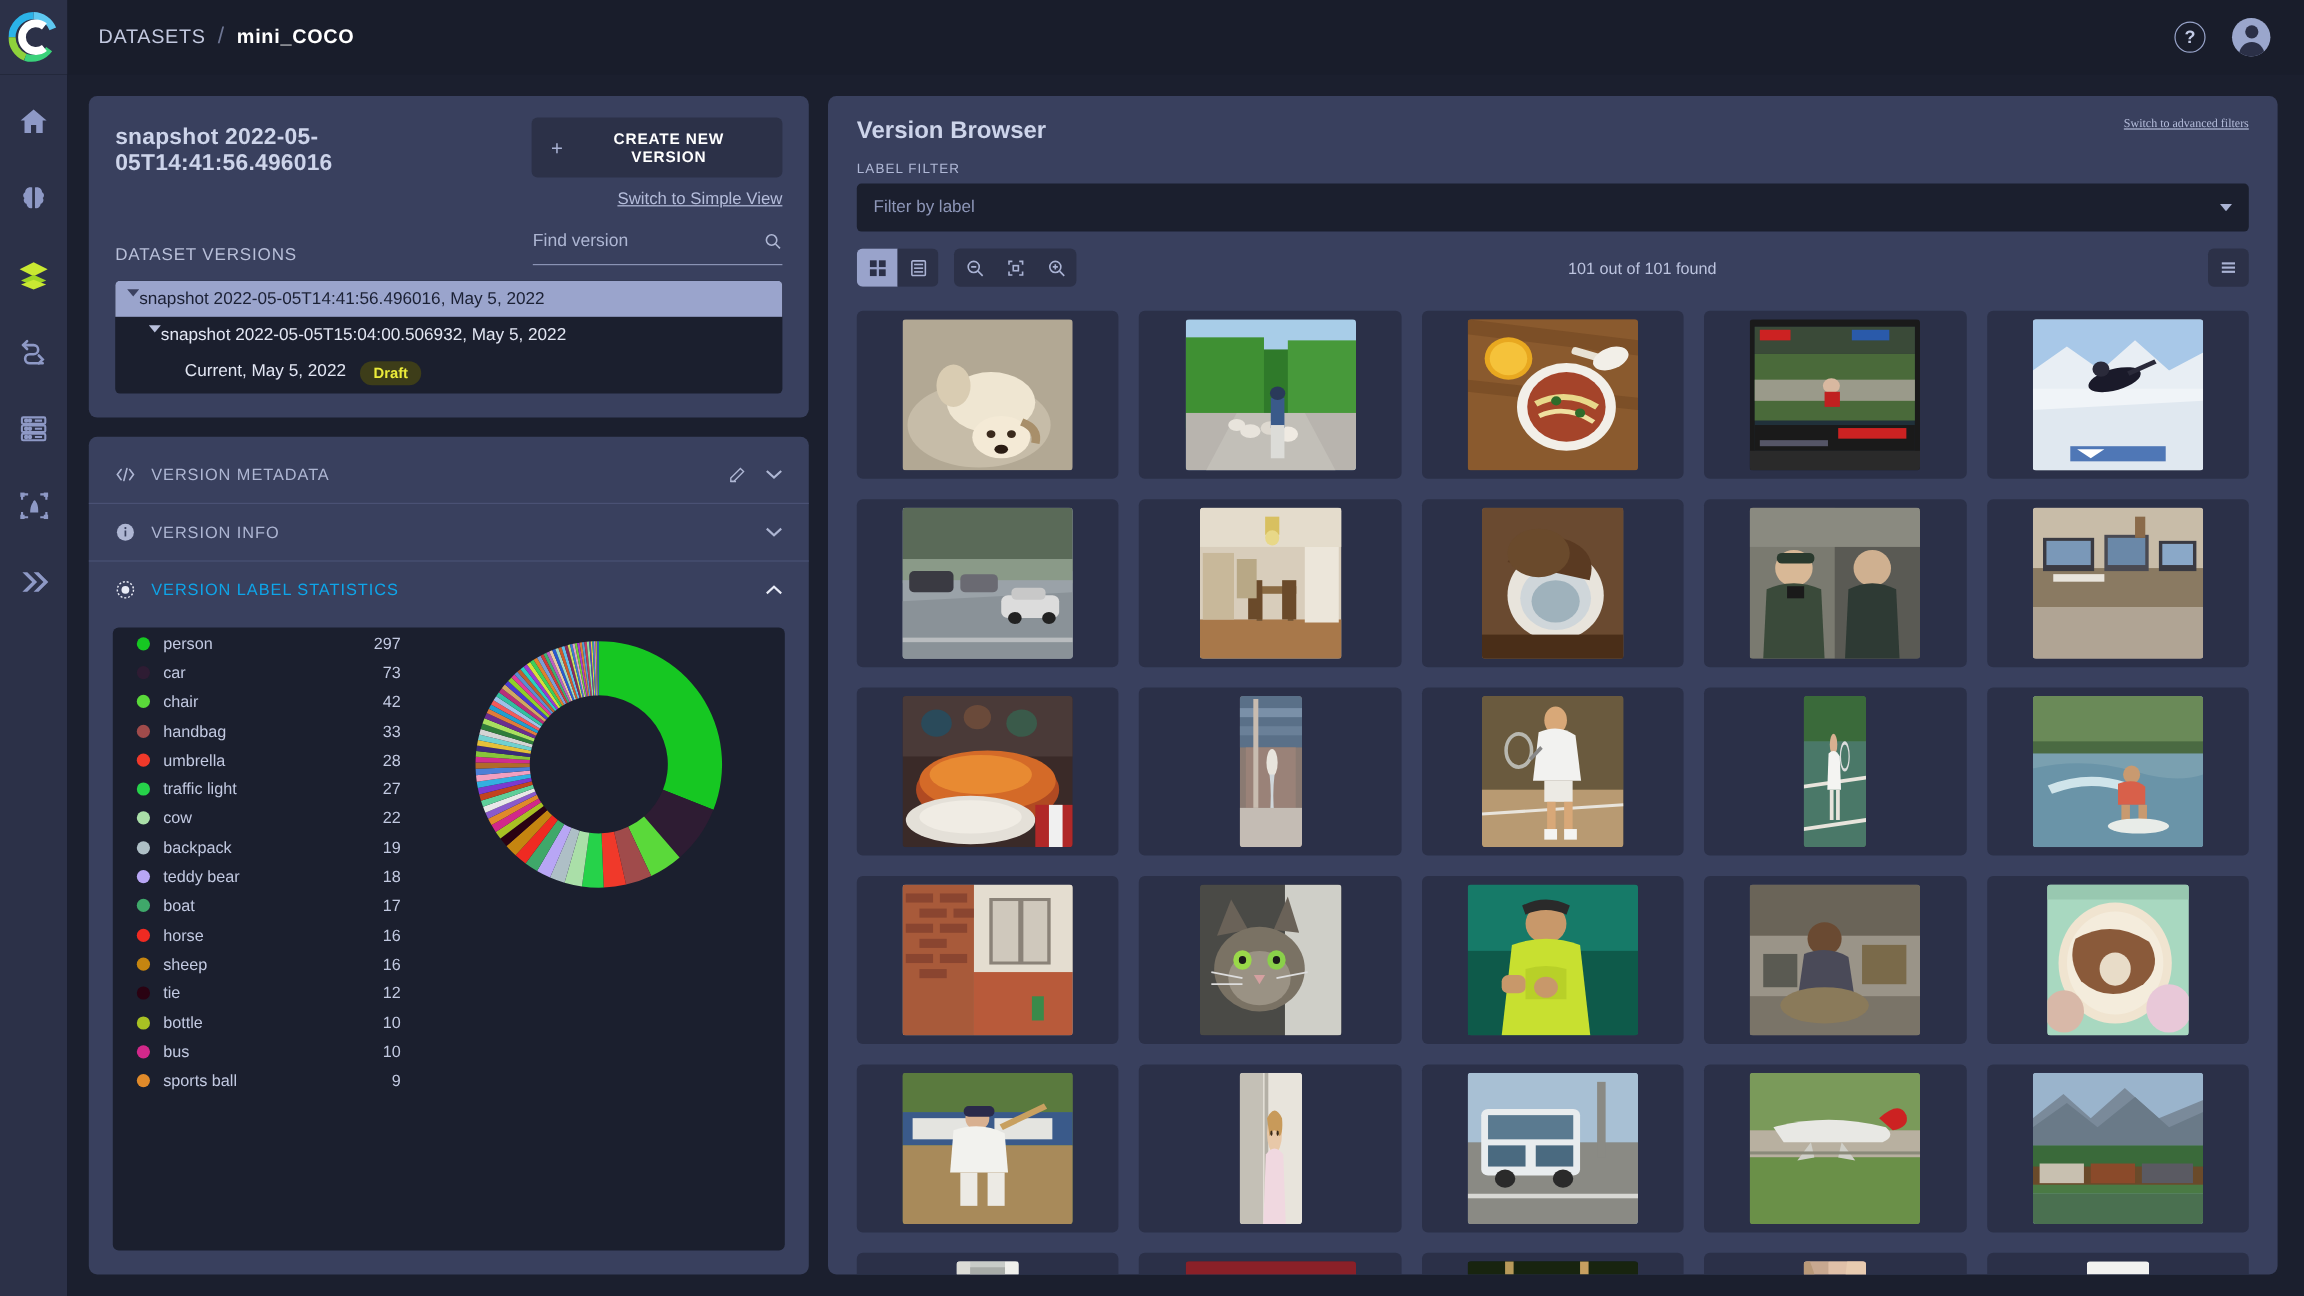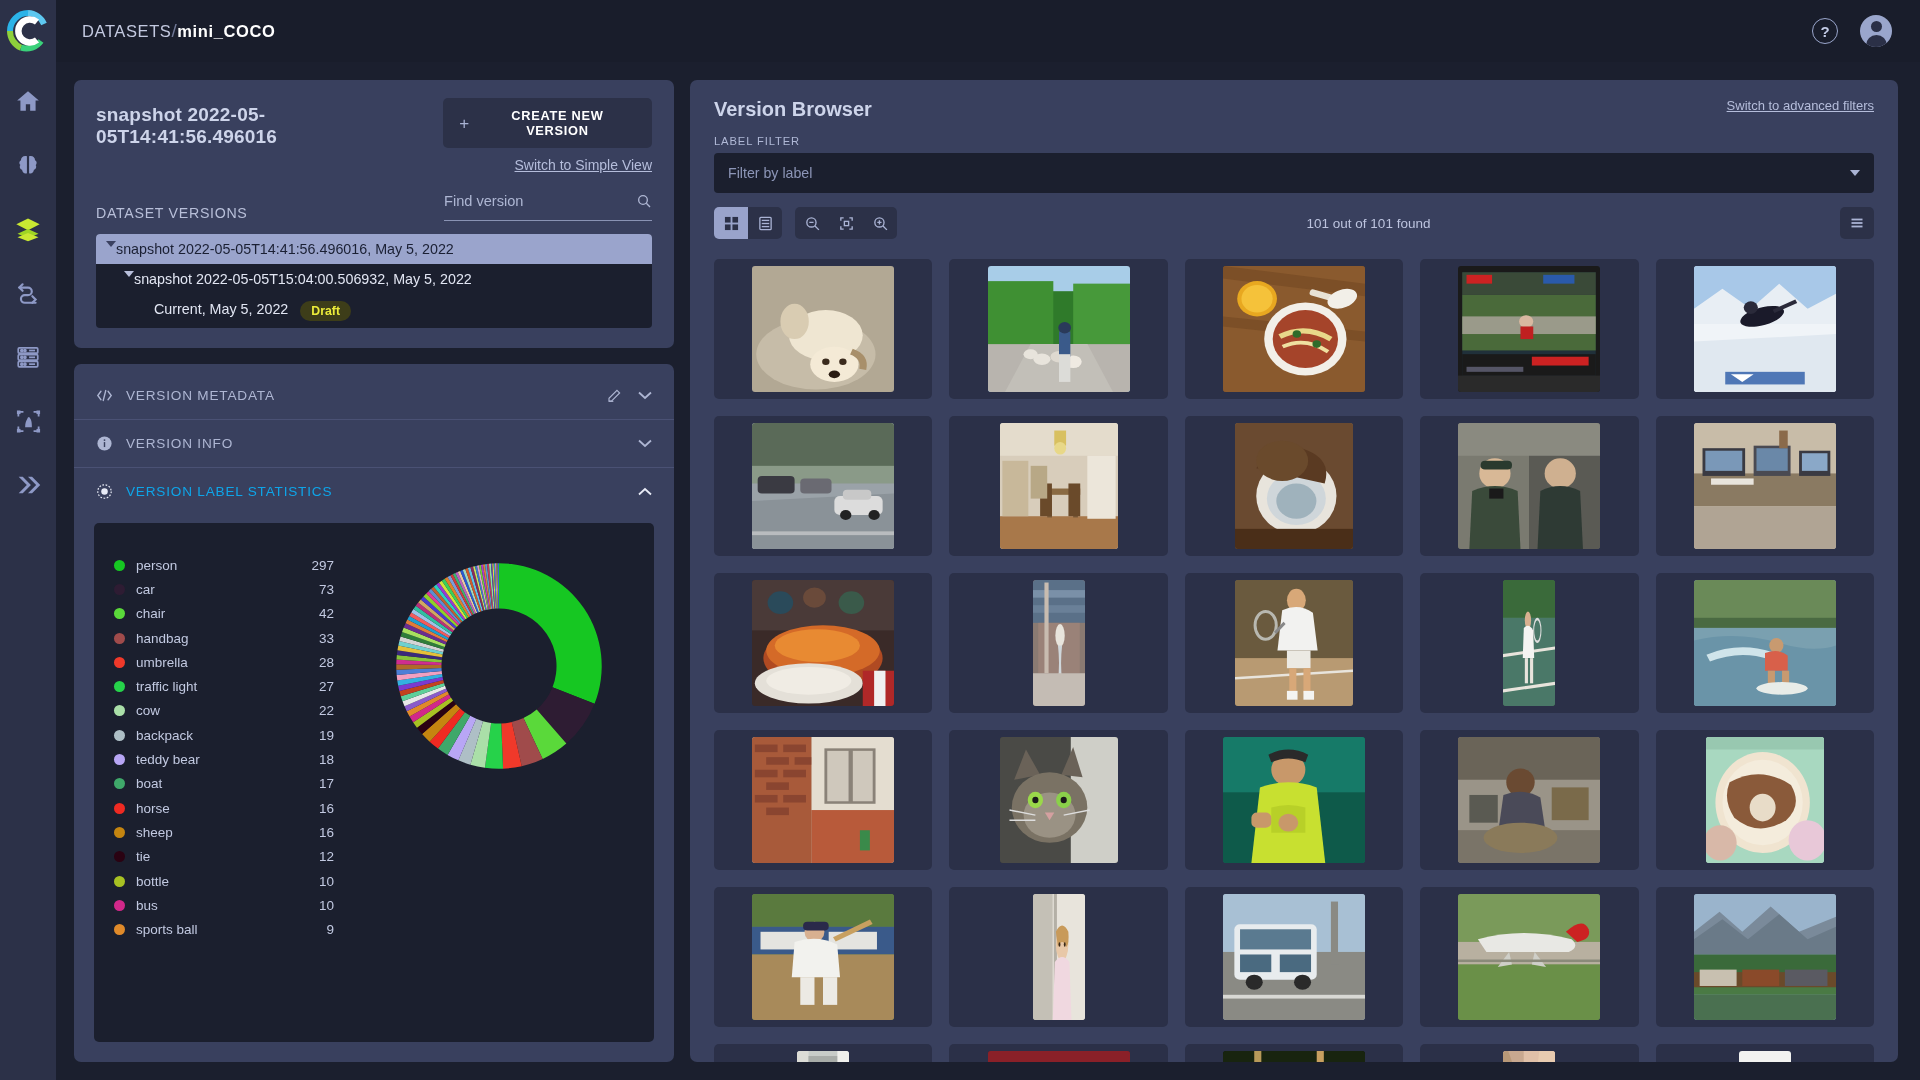--- a/index.html
+++ b/index.html
@@ -18,21 +18,21 @@
     display: flex; align-items: center;
     position: relative; z-index: 20;
   }
   .logo-box {
     width: 56px; height: 62px; flex: 0 0 56px;
     background: #2c3148;
     display: flex; align-items: center; justify-content: center;
   }
   .logo-svg { width: 42px; height: 42px; display:block; }
   .breadcrumb {
-    display: flex; align-items: center; gap: 0;
+    display: flex; align-items: center; gap: 10px;
     margin-left: 26px; font-size: 16.5px; letter-spacing: .6px; text-align: center;
   }
   .bc-root { color: #c3c9e0; }
   .bc-sep { color: #6e7694; font-size: 19px; }
   .bc-current { color: #ffffff; font-weight: bold; }
   .topbar-right {
     margin-left: auto; display: flex; align-items: center;
     gap: 22px; padding-right: 28px;
   }
   .help-icon {
@@ -142,38 +142,38 @@
   }
   .acc-row:first-child { border-top: none; }
   .acc-title { font-size: 13.6px; letter-spacing: .8px; color: #aeb6d3; }
   .acc-title.active { color: #0ea5e9; font-weight: normal; }
   .acc-right { margin-left: auto; display: flex; align-items: center; gap: 16px; }
   .chev { width: 14px; height: 9px; }
   .acc-ic { width: 17px; height: 17px; flex: 0 0 17px; }
 
   .stats-panel {
     margin: 8px 20px 20px 20px; background: #1b1f2e; border-radius: 5px;
-    flex: 1; display: flex; min-height: 0; overflow: hidden; padding: 30px 0 0 0;
+    flex: 1; display: flex; min-height: 0; overflow: hidden; padding: 1px 0 0 0;
   }
   .stats-list { width: 250px; flex: 0 0 250px; padding: 0 10px 0 20px; }
   .stat-row {
     display: flex; align-items: center; height: 24.3px; font-size: 13.5px; color: #c2c9e1;
   }
   .dot { width: 11px; height: 11px; border-radius: 50%; flex: 0 0 11px; margin-right: 11px; }
   .stat-name { flex: 1; }
   .stat-val { color: #c2c9e1; }
   .donut-wrap { flex: 1; display: flex; align-items: flex-start; justify-content: center; padding-top: 6px;}
   .donut { width: 214px; height: 214px; display:block; }
 
   
   .right-col { flex: 1; margin-left: 16px; background: #39405e; border-radius: 7px;
                display: flex; flex-direction: column; min-width: 0; overflow: hidden; }
   .rp-head { padding: 18px 24px 0 24px; display: flex; align-items: flex-start; }
   .rp-title { font-size: 20px; color: #cdd4ea; font-weight: bold; }
-  .rp-link { margin-left: auto; color: #b5bddb; font-size: 13px; text-decoration: underline; cursor: pointer; }
+  .rp-link { margin-left: auto; color: #b5bddb; font-size: 10px; text-decoration: underline; cursor: pointer; font-family: Liberation Serif, serif; }
   .filter-label { padding: 14px 24px 6px 24px; font-size: 11.2px; letter-spacing: .9px; color: #b0b8d6; }
   .filter-select {
     margin: 0 24px; background: #1b1f2e; border-radius: 4px; height: 40px;
     display: flex; align-items: center; padding: 0 14px; cursor: pointer;
   }
   .filter-select .ph { color: #8d96b8; font-size: 14.2px; }
   .fs-caret { margin-left: auto; width: 0; height: 0;
     border-left: 5px solid transparent; border-right: 5px solid transparent; border-top: 6px solid #aab3d4; }
 
   .toolbar { display: flex; align-items: center; padding: 14px 24px 10px 24px; }

